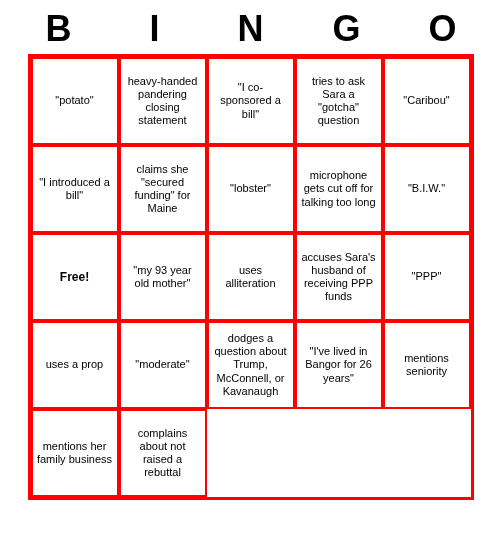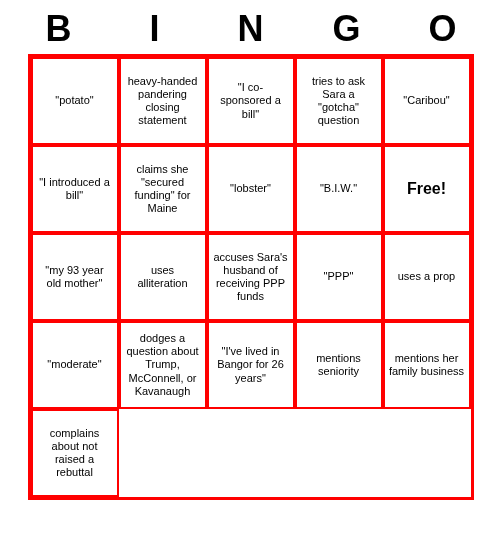--- a/index.html
+++ b/index.html
@@ -39,21 +39,21 @@
       align-items: center;
       justify-content: center;
       text-align: center;
       font-size: 11px;
       padding: 4px;
       line-height: 1.2;
       color: #000;
       background: #fff;
     }
     .bingo-cell.free {
-      font-size: 16px;
+      font-size: 12px;
       font-weight: bold;
     }
     .bingo-cell .cell-text {
       display: block;
     }
   </style>
 </head>
 <body>
 
 <div class="bingo-header">
@@ -83,20 +83,23 @@
     <div class="bingo-cell">
       <span class="cell-text">"I introduced a bill"</span>
     </div>
     <div class="bingo-cell">
       <span class="cell-text">claims she "secured funding" for Maine</span>
     </div>
     <div class="bingo-cell">
       <span class="cell-text">"lobster"</span>
     </div>
     <div class="bingo-cell">
+      <span class="cell-text">microphone gets cut off for talking too long</span>
+    </div>
+    <div class="bingo-cell">
       <span class="cell-text">"B.I.W."</span>
     </div>
     <div class="bingo-cell free">
       <span class="cell-text">Free!</span>
     </div>
     <div class="bingo-cell">
       <span class="cell-text">"my 93 year old mother"</span>
     </div>
     <div class="bingo-cell">
       <span class="cell-text">uses alliteration</span>

